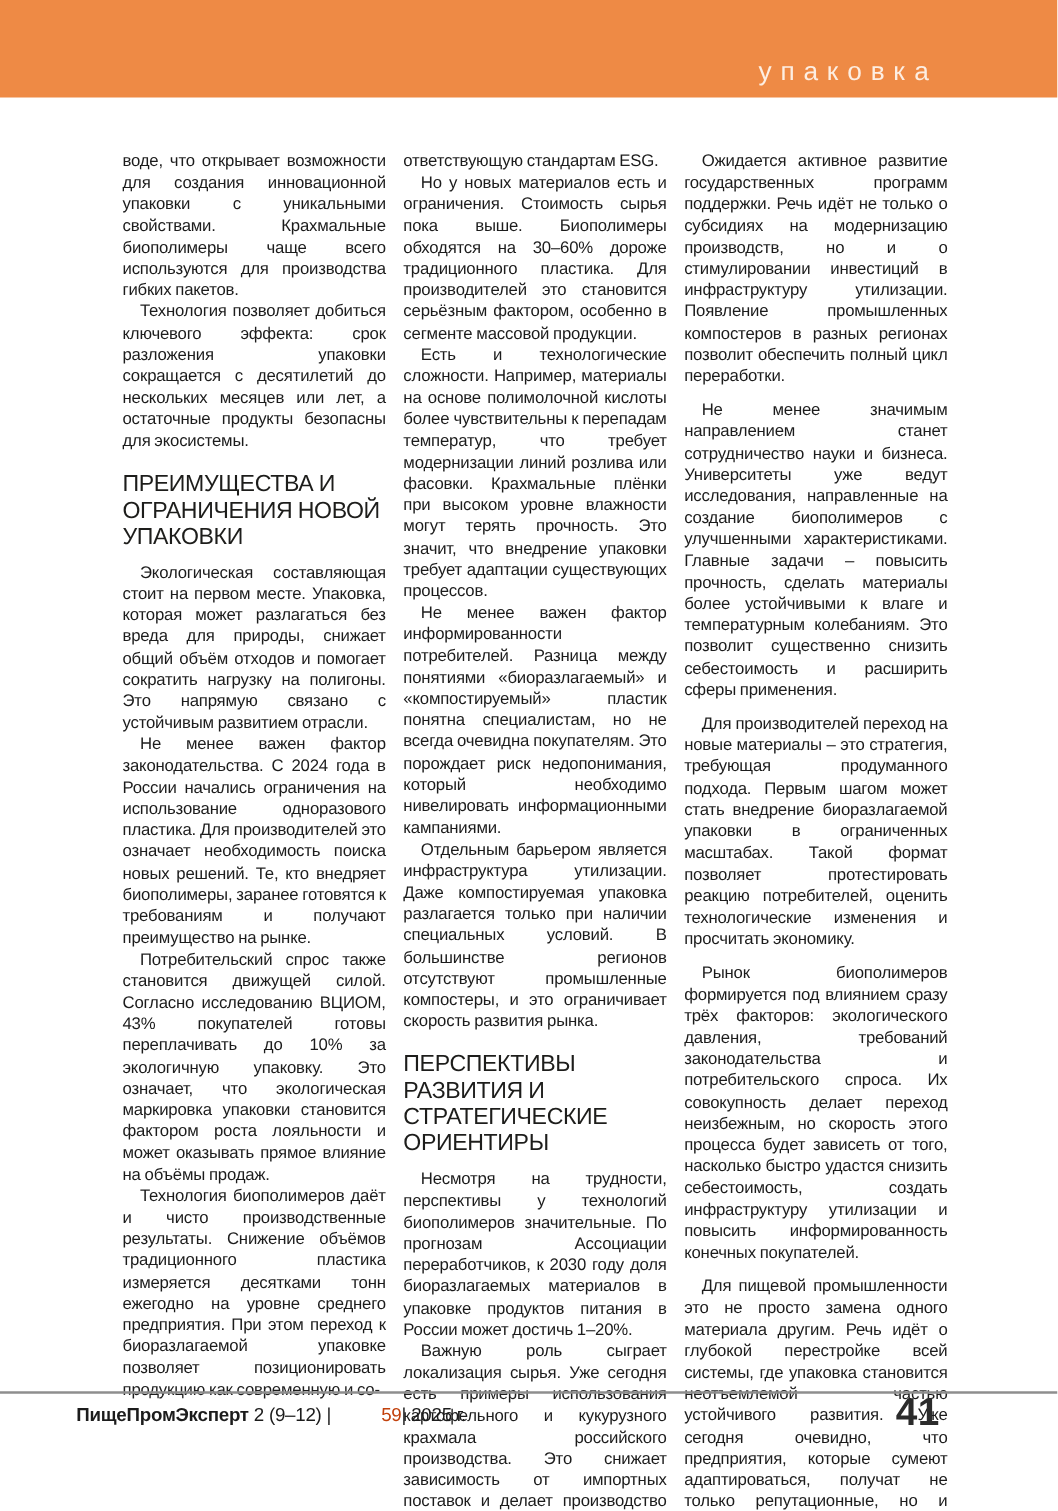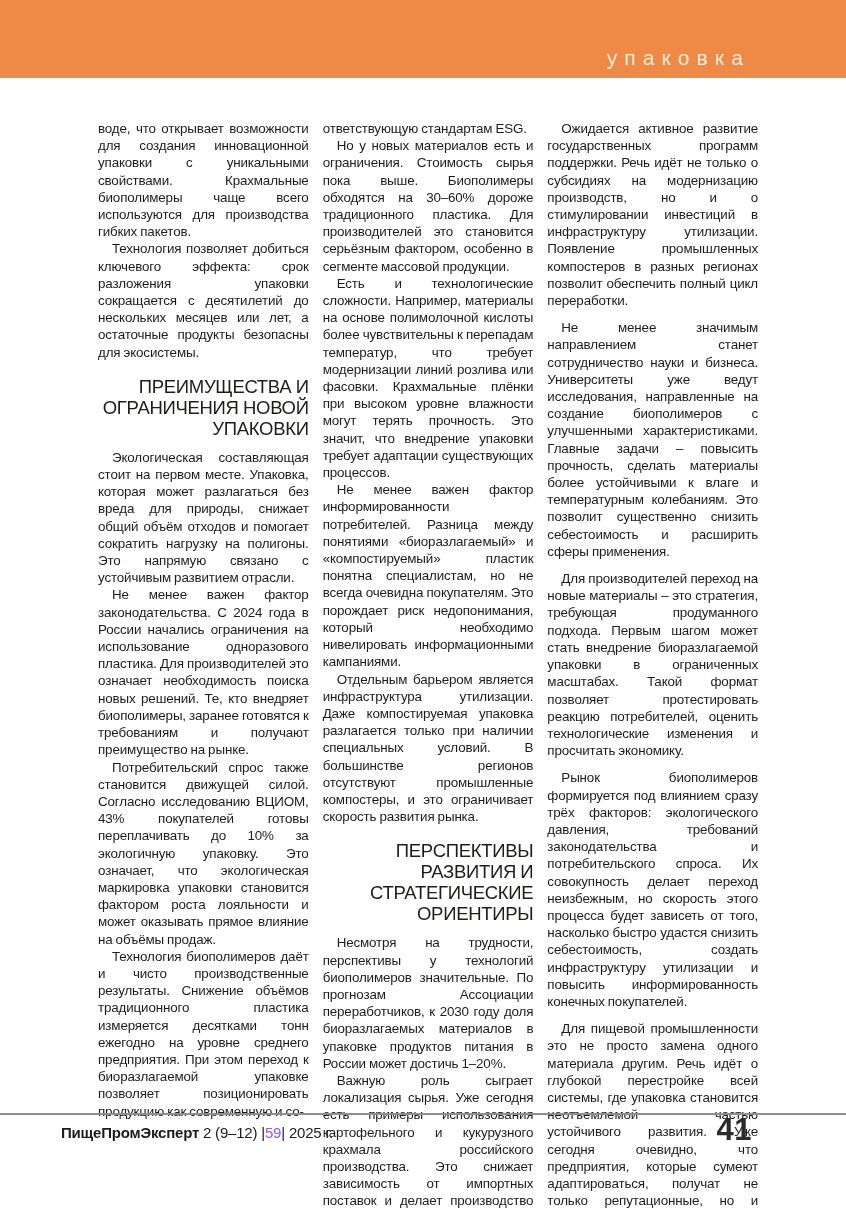--- a/index.html
+++ b/index.html
@@ -55,21 +55,21 @@
   .column p.para { margin: 0; text-indent: 14px; }
   .column p.para.noindent { text-indent: 0; }
   .column.spaced p.para { margin-bottom: 10px; }
 
   h2.section-heading {
     font-size: 18.5px;
     line-height: 21px;
     font-weight: 400;
     color: #1d1d1b;
     margin: 15px 0 10px 0;
-    text-align: right;
+    text-align: left;
     text-indent: 0;
     letter-spacing: -0.3px;
   }
   .column > h2:first-child { margin-top: 0; }
 
   
   .footer-rule {
     position: absolute;
     left: 0;
     top: 1113px;
@@ -79,21 +79,21 @@
   }
   .footer-info {
     position: absolute;
     left: 61px;
     top: 1124px;
     font-size: 15px;
     color: #1c1c1c;
     letter-spacing: -0.2px;
   }
   .footer-info .brand { font-weight: 700; }
-  .footer-info .issue-number { color: #8b5cf6; }
+  .footer-info .issue-number { color: #c2410c; margin-left: 40px; }
   .page-number {
     position: absolute;
     right: 94px;
     top: 1112px;
     font-size: 31px;
     font-weight: 700;
     color: #2b2b2b;
     letter-spacing: 0.5px;
   }
 </style>

